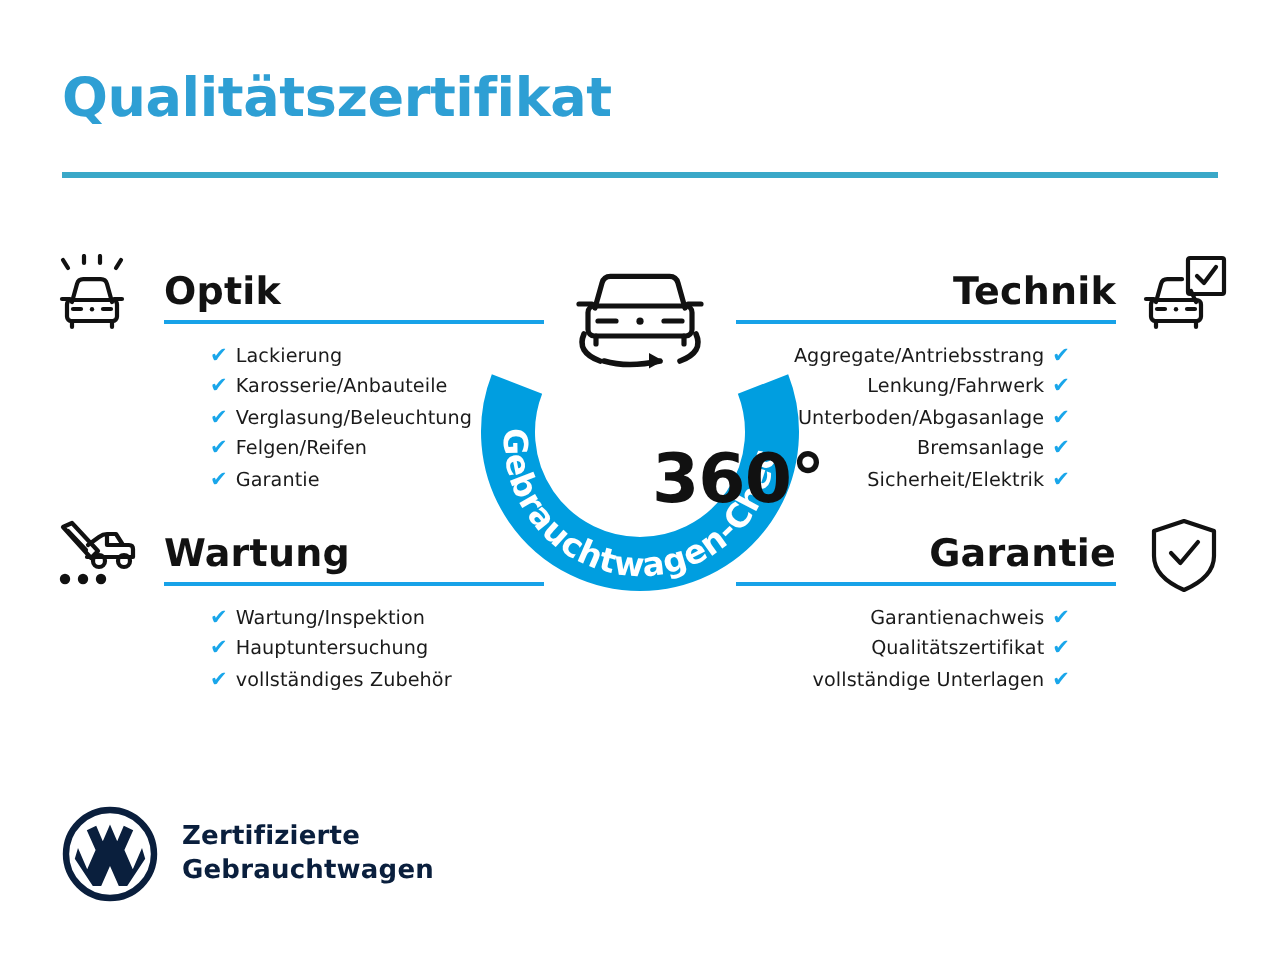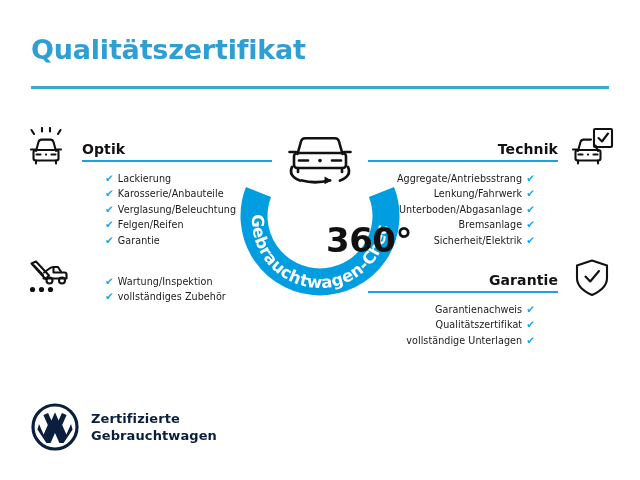--- a/index.html
+++ b/index.html
@@ -46,21 +46,21 @@
 
   .block { position: relative; }
 
   .block-head {
     position: relative;
     height: 28px;
   }
   .block-title {
     position: absolute;
     bottom: 2px;
-    font-size: 14px;
+    font-size: 19px;
     font-weight: bold;
     color: #121212;
     letter-spacing: 0.1px;
     white-space: nowrap;
   }
   .col-left  .block-title { left: 57px; }
   .col-right .block-title { right: 57px; }
 
   .block-rule {
     position: absolute;
@@ -197,23 +197,28 @@
         <path d="M19 14.5 L24.5 10.5 Q26.5 9 28.5 9 L33 9 L36.5 14.5 L39.5 14.5 Q41.5 14.5 41.5 16.5 L41.5 20.5 L18.5 20.5"></path>
         <path d="M28.5 9.5 L28.5 14.5 L36 14.5"></path>
         <circle cx="24.5" cy="22.5" r="3"></circle>
         <circle cx="37" cy="22.5" r="3"></circle>
         <circle cx="7.5" cy="31.5" r="2.6" fill="#111111" stroke="none"></circle>
         <circle cx="16.5" cy="31.5" r="2.6" fill="#111111" stroke="none"></circle>
         <circle cx="25.5" cy="31.5" r="2.6" fill="#111111" stroke="none"></circle>
       </svg>
     </div>
 
+    <div class="block-head">
+      <div class="block-title">Wartung</div>
+      <div class="block-rule"></div>
+    </div>
 
     <ul class="items">
       <li><span class="tick">✔</span><span>Wartung/Inspektion</span></li>
+      <li><span class="tick">✔</span><span>Hauptuntersuchung</span></li>
       <li><span class="tick">✔</span><span>vollständiges Zubehör</span></li>
     </ul>
   </div>
 </div>
 
 <div class="col col-right" style="top:131px;">
   <div class="block">
 
     <div class="block-icon">
       <svg viewBox="0 0 46 40" width="46" height="40" fill="none" stroke="#111111" stroke-width="2.1" stroke-linecap="round" stroke-linejoin="round">

